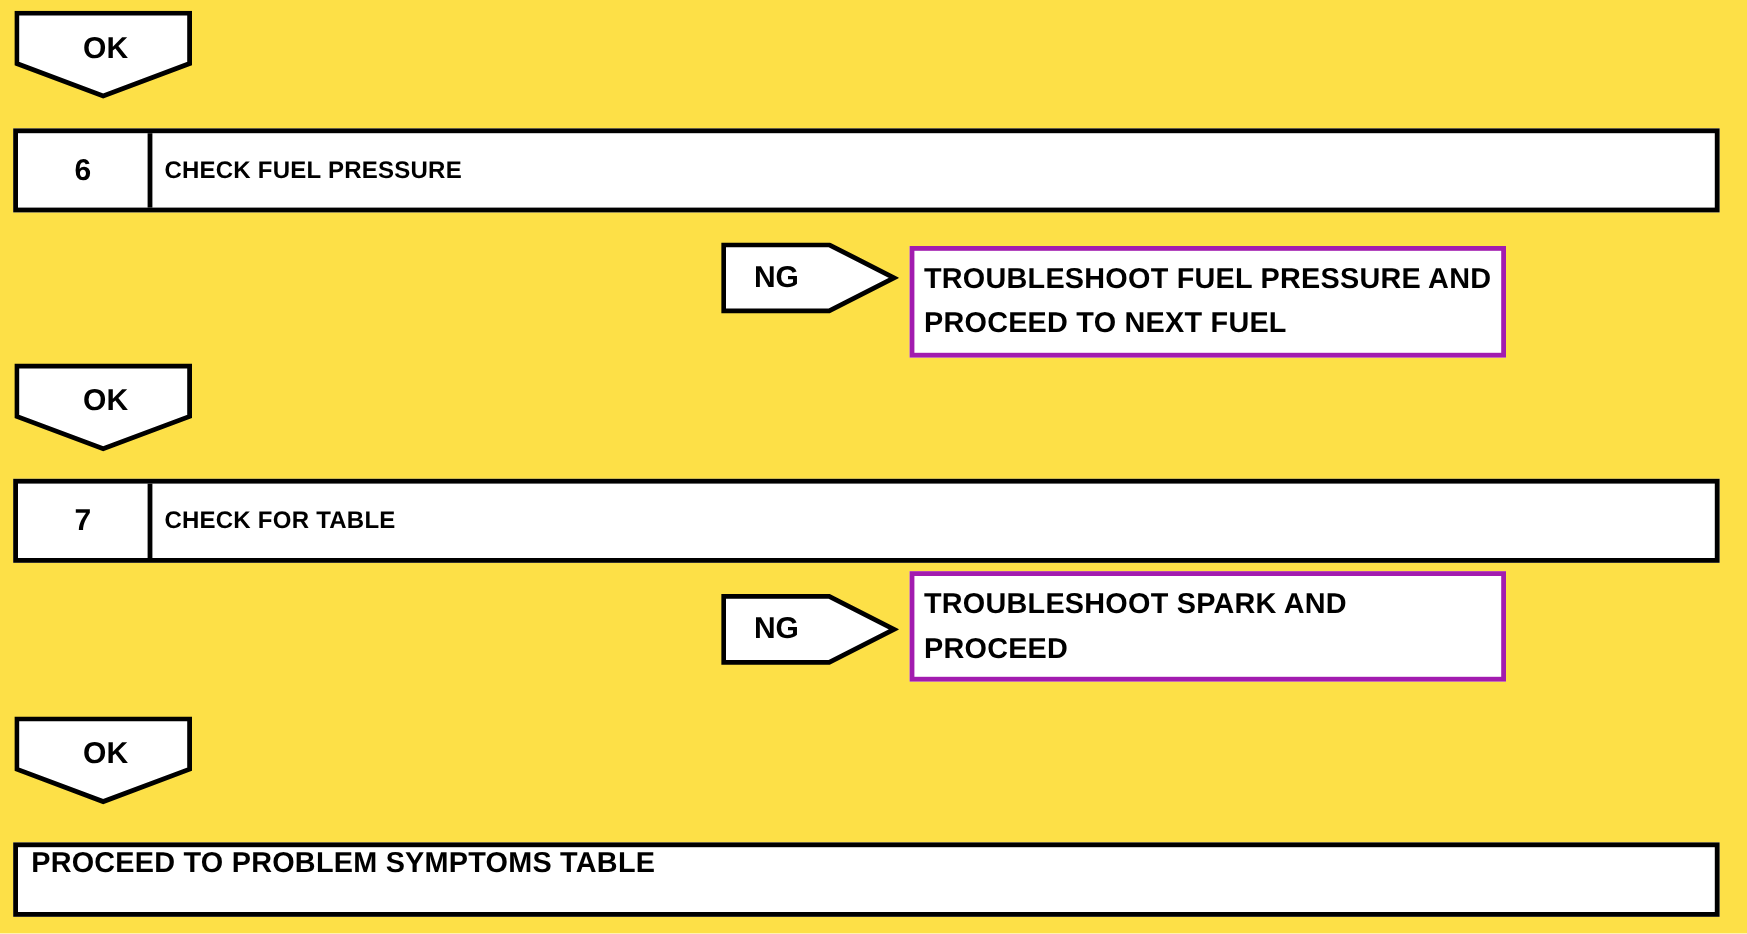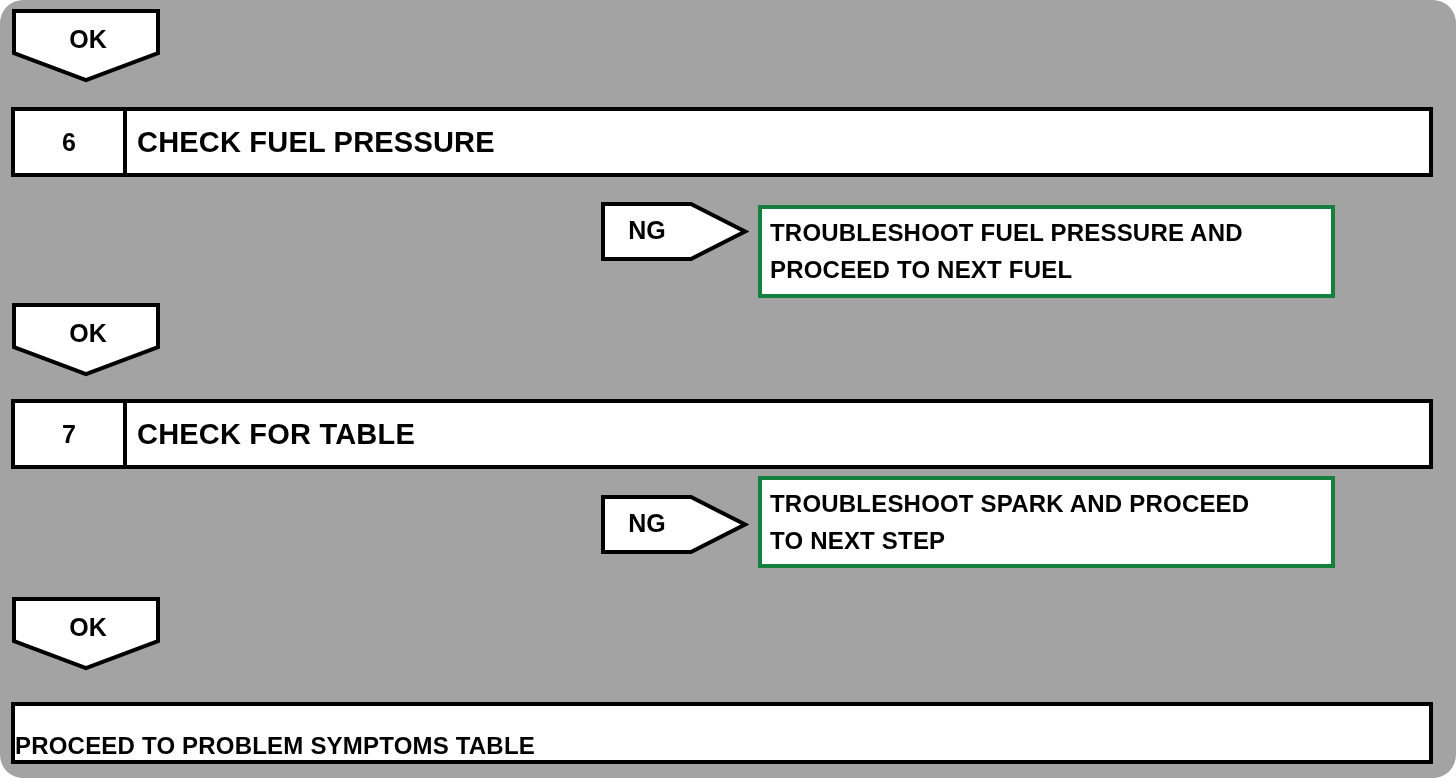--- a/index.html
+++ b/index.html
@@ -2,23 +2,22 @@
 <html><head>
 <meta charset="utf-8">
 <style>
   * { margin: 0; padding: 0; box-sizing: border-box; }
   html, body { background: #ffffff; }
   body { font-family: "Liberation Sans", sans-serif; }
   .canvas {
     position: relative;
     width: 1456px;
     height: 778px;
-    background: #a3a3a3;
+    background: #fde047;
     overflow: hidden;
-    border-radius: 23px;
   }
   .abs { position: absolute; }
   svg text {
     font-family: "Liberation Sans", sans-serif;
     font-weight: bold;
     font-size: 25px;
     fill: #000000;
   }
   .step-box {
     position: absolute;
@@ -40,48 +39,49 @@
     font-weight: bold;
     font-size: 25px;
     color: #000000;
   }
   .step-title-cell {
     flex: 1 1 auto;
     display: flex;
     align-items: center;
     padding-left: 10px;
     font-weight: bold;
-    font-size: 29px;
+    font-size: 20px;
     color: #000000;
     letter-spacing: 0.2px;
     white-space: nowrap;
   }
   .result-box {
     position: absolute;
     left: 758px;
-    width: 577px;
-    border: 4px solid #15803d;
+    width: 497px;
+    border: 4px solid #a21caf;
     background: #ffffff;
     padding: 5px 8px 0 8px;
     font-weight: bold;
     font-size: 24px;
     line-height: 37px;
     color: #000000;
     letter-spacing: 0.2px;
   }
   .final-box {
     position: absolute;
     left: 11px;
     top: 702px;
     width: 1422px;
     height: 62px;
     border: 4px solid #000000;
     background: #ffffff;
     display: flex;
-    align-items: flex-end;
+    align-items: flex-start;
+    padding-left: 11px;
     font-weight: bold;
     font-size: 24px;
     color: #000000;
     letter-spacing: 0.2px;
     white-space: nowrap;
   }
 </style>
 </head>
 <body>
 
@@ -117,21 +117,20 @@
     <div class="step-title-cell">CHECK FOR TABLE</div>
   </div>
 
   <svg class="abs" style="left:601px; top:495px;" width="148" height="61" viewBox="0 0 148 61">
     <polygon points="2,2 90,2 144,29.5 90,57 2,57" fill="#ffffff" stroke="#000000" stroke-width="4"></polygon>
     <text x="46" y="37" text-anchor="middle">NG</text>
   </svg>
 
   <div class="result-box" style="top:476px; height:92px;">
     <div>TROUBLESHOOT SPARK AND PROCEED</div>
-    <div>TO NEXT STEP</div>
   </div>
 
   <svg class="abs" style="left:12px; top:597px;" width="148" height="74" viewBox="0 0 148 74">
     <polygon points="2,2 146,2 146,44 74,71 2,44" fill="#ffffff" stroke="#000000" stroke-width="4"></polygon>
     <text x="76" y="39" text-anchor="middle">OK</text>
   </svg>
 
   <div class="final-box">
     <span>PROCEED TO PROBLEM SYMPTOMS TABLE</span>
   </div>

